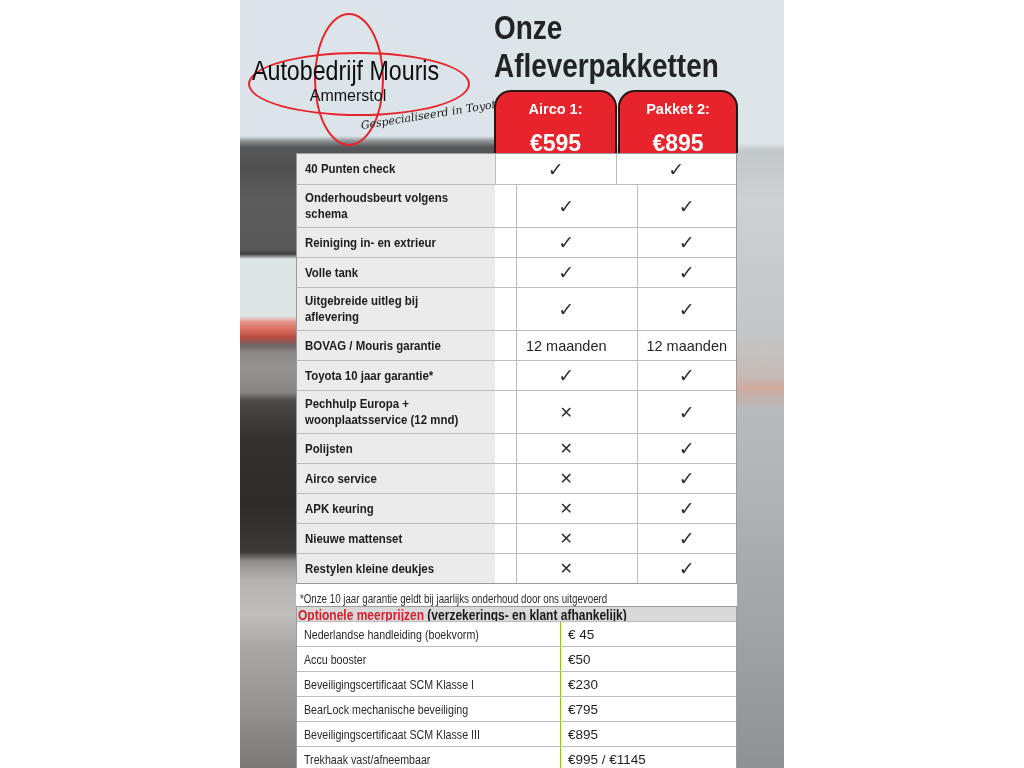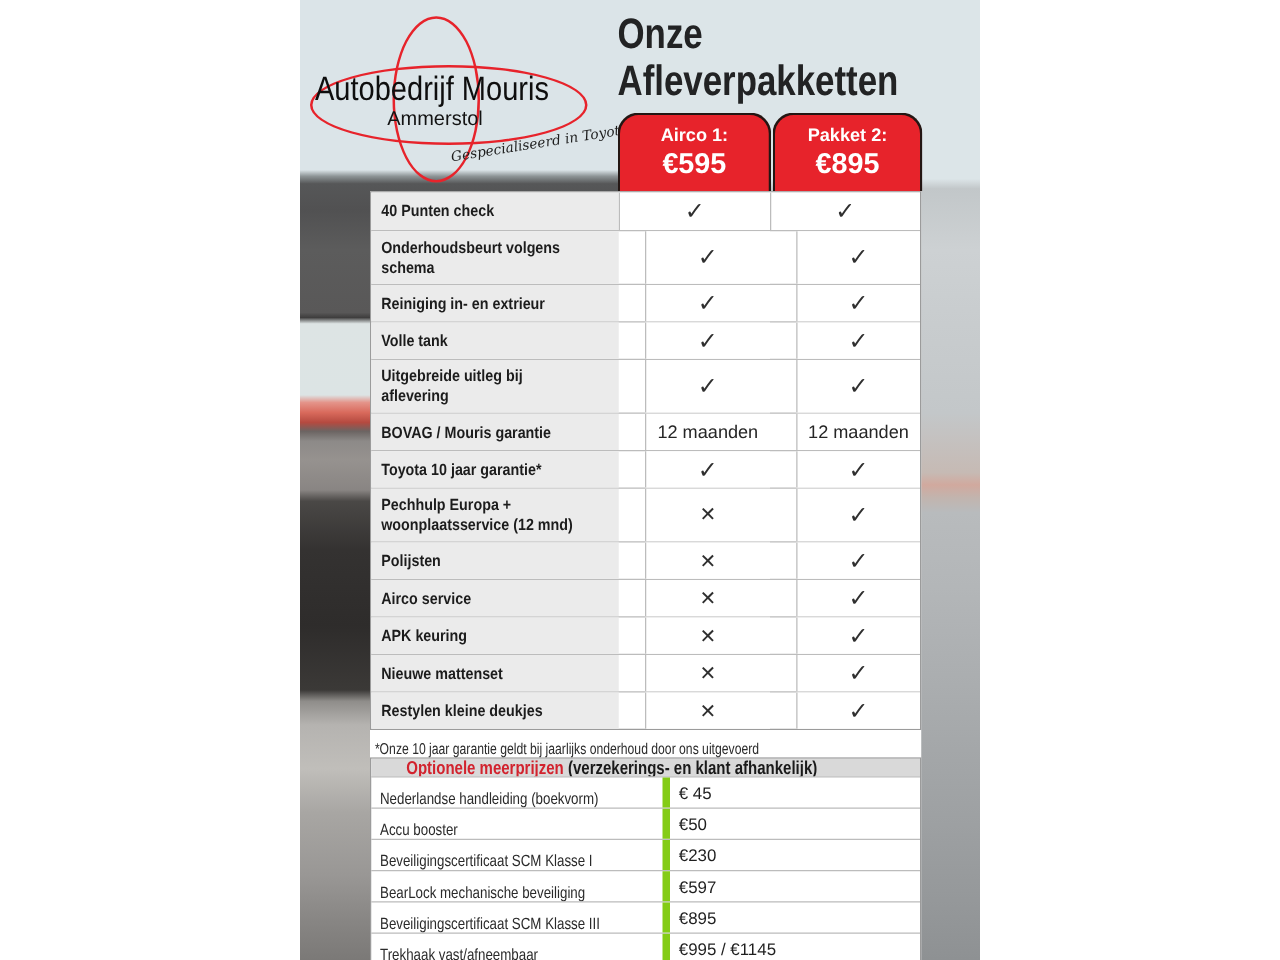--- a/index.html
+++ b/index.html
@@ -41,21 +41,21 @@
     font-weight:bold; font-size:34px; line-height:38px; color:#222324;
     transform:scaleX(0.82); transform-origin:left top; white-space:nowrap; }
 
   
   .pkg { position:absolute; top:90px; height:63px; background:var(--accent-red,#e7232b);
     border:2.5px solid #241613; border-bottom:none; border-radius:17px 17px 0 0;
     color:#ffffff; text-align:center; }
   .pkg-1 { left:494px; width:123px; }
   .pkg-2 { left:618px; width:120px; }
   .pkg-label { margin-top:9px; font-size:14.5px; font-weight:bold; }
-  .pkg-price { margin-top:0; font-size:23px; font-weight:bold; }
+  .pkg-price { margin-top:13px; font-size:23px; font-weight:bold; }
 
   
   .content-col { position:absolute; left:296px; top:153px; width:441px; }
 
   
   .ctable { width:441px; border:1px solid #9b9b9b; background:#ffffff; }
   .crow { display:flex; min-height:30px; }
   .crow + .crow { border-top:1px solid #bcbcbc;gap:21px; }
   .clabel { width:198px; background:#ebebeb; display:flex; align-items:center;
     padding:5px 0 5px 8px; overflow:hidden; }
@@ -70,26 +70,26 @@
 
   
   .footnote-strip { width:441px; height:22px; background:#ffffff; overflow:visible;
     display:flex; align-items:flex-end; }
   .footnote { padding-left:5px; font-size:12.5px; color:#2b2b2b; white-space:nowrap;
     transform:scaleX(0.78); transform-origin:left center; width:560px; }
 
   
   .otable { width:441px; border:1px solid #9b9b9b; background:#ffffff; }
   .ohead { height:14px; background:#d9d9d9; display:flex; align-items:center;
-    padding-left:19px; overflow:hidden;justify-content:flex-end; }
+    padding-left:1px; overflow:hidden; }
   .ohead-inner { white-space:nowrap; font-weight:bold; font-size:15px; color:#1a1a1a;
     transform:scaleX(0.80); transform-origin:left center; }
   .ohead-red { color:var(--highlight-red,#d2232e); }
   .orow { display:flex; height:25px; border-top:1px solid #bcbcbc; }
-  .olabel { width:239px; border-right:6px solid #84cc16; display:flex; align-items:flex-end;
+  .olabel { width:264px; border-right:1px solid #84cc16; display:flex; align-items:center;
     padding-left:7px; overflow:hidden; }
   .olabel-text { width:268px; font-size:13px; color:#2a2a2a; white-space:nowrap;
     transform:scaleX(0.82); transform-origin:left center; }
   .oprice { flex:1 1 0; display:flex; align-items:center; padding-left:7px; }
   .oprice-text { font-size:13.5px; color:#1f1f1f; white-space:nowrap; }
 </style>
 </head>
 <body>
 
 <div class="canvas">
@@ -299,21 +299,21 @@
             </div>
             <div class="oprice">
               <span class="oprice-text">€230</span>
             </div>
           </div>
           <div class="orow">
             <div class="olabel">
               <span class="olabel-text">BearLock mechanische beveiliging</span>
             </div>
             <div class="oprice">
-              <span class="oprice-text">€597</span>
+              <span class="oprice-text">€795</span>
             </div>
           </div>
           <div class="orow">
             <div class="olabel">
               <span class="olabel-text">Beveiligingscertificaat SCM Klasse III</span>
             </div>
             <div class="oprice">
               <span class="oprice-text">€895</span>
             </div>
           </div>

